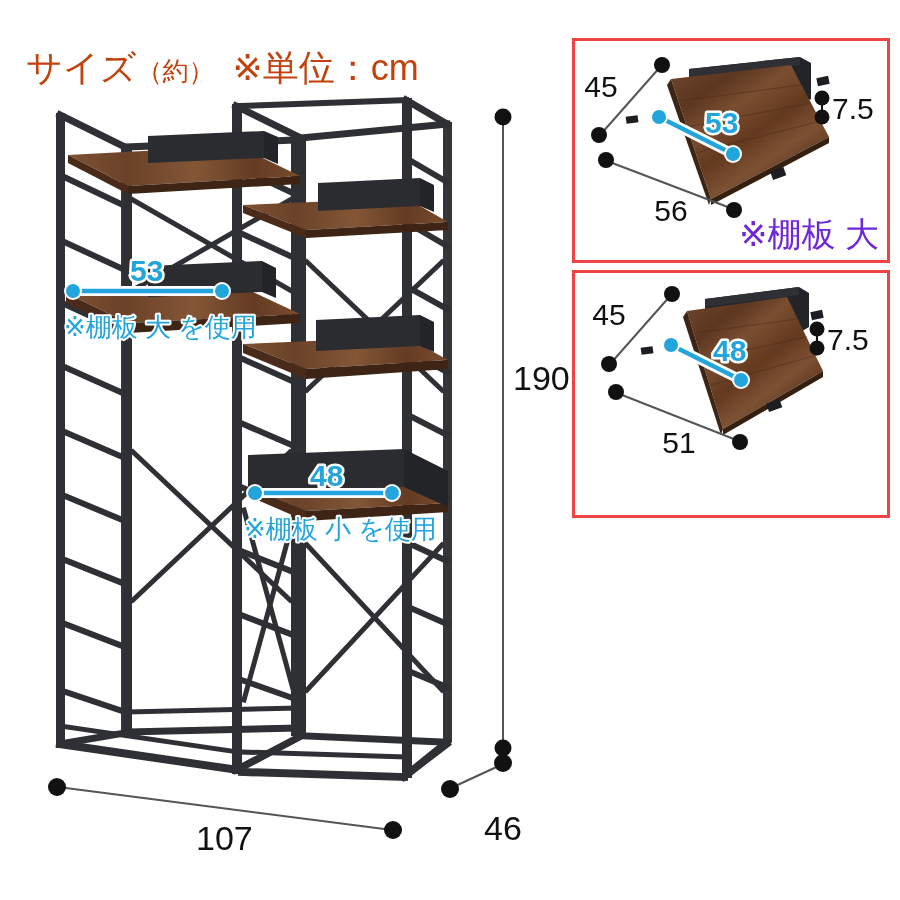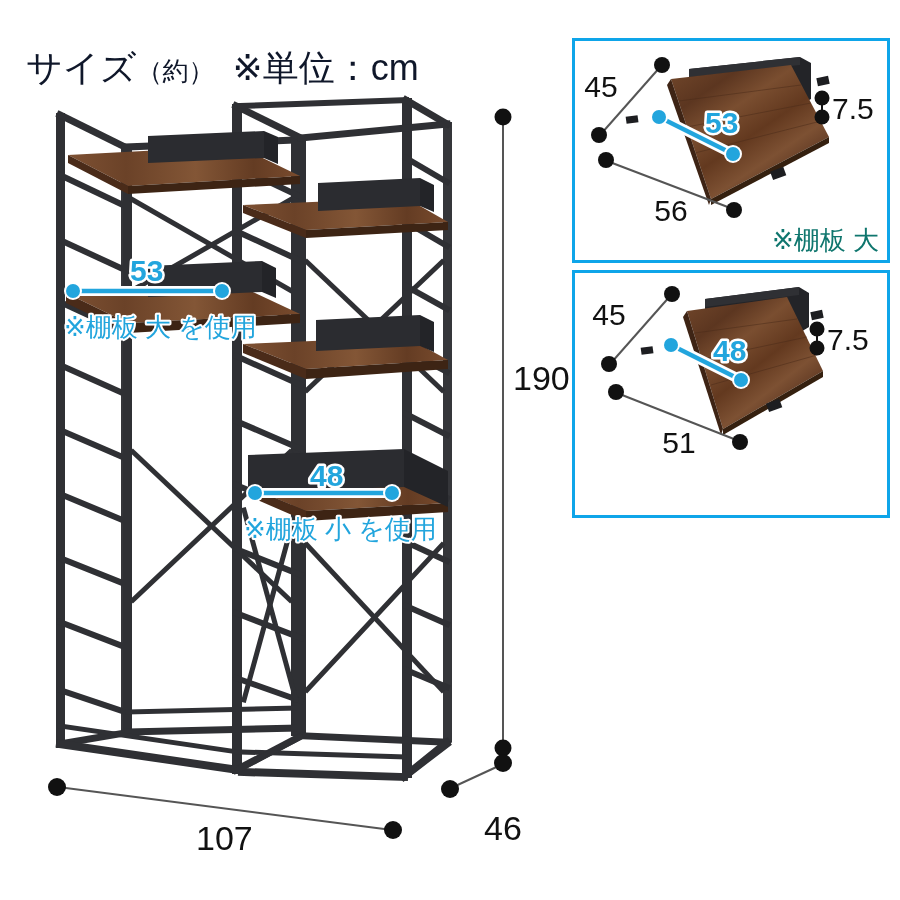--- a/index.html
+++ b/index.html
@@ -6,39 +6,39 @@
   body{
     width:900px;height:900px;background:#ffffff;
     font-family:"Liberation Sans","DejaVu Sans",sans-serif;
     overflow:hidden;position:relative;
   }
   #root{position:relative;width:900px;height:900px;}
 
   
   .title{
     position:absolute;left:26px;top:44px;
-    font-size:34px;color:#0f172a;letter-spacing:0px;white-space:nowrap;
+    font-size:34px;color:#c2410c;letter-spacing:0px;white-space:nowrap;
   }
   .title .big{font-size:36px;}
   .title .sm{font-size:26px;}
   .title .gap{display:inline-block;width:18px;}
 
   
   #rackwrap{position:absolute;left:0;top:0;width:900px;height:900px;}
 
   
   .panel{
-    position:absolute;background:#ffffff;border:3px solid #0ea5e9;
+    position:absolute;background:#ffffff;border:3px solid #ef4444;
     box-sizing:border-box;
   }
   #panel-large{left:572px;top:38px;width:318px;height:225px;}
   #panel-small{left:572px;top:270px;width:318px;height:248px;}
   .panel-caption{
     position:absolute;right:8px;bottom:2px;
-    font-size:26px;color:#0f766e;white-space:nowrap;
+    font-size:34px;color:#6d28d9;white-space:nowrap;
   }
   .panel svg{position:absolute;left:0;top:0;}
 
   
   .blue-num{
     font-family:"Liberation Sans","DejaVu Sans",sans-serif;
     font-weight:bold;font-size:30px;
     fill:#22a5dd;stroke:#ffffff;stroke-width:5px;
     paint-order:stroke fill;stroke-linejoin:round;
   }

